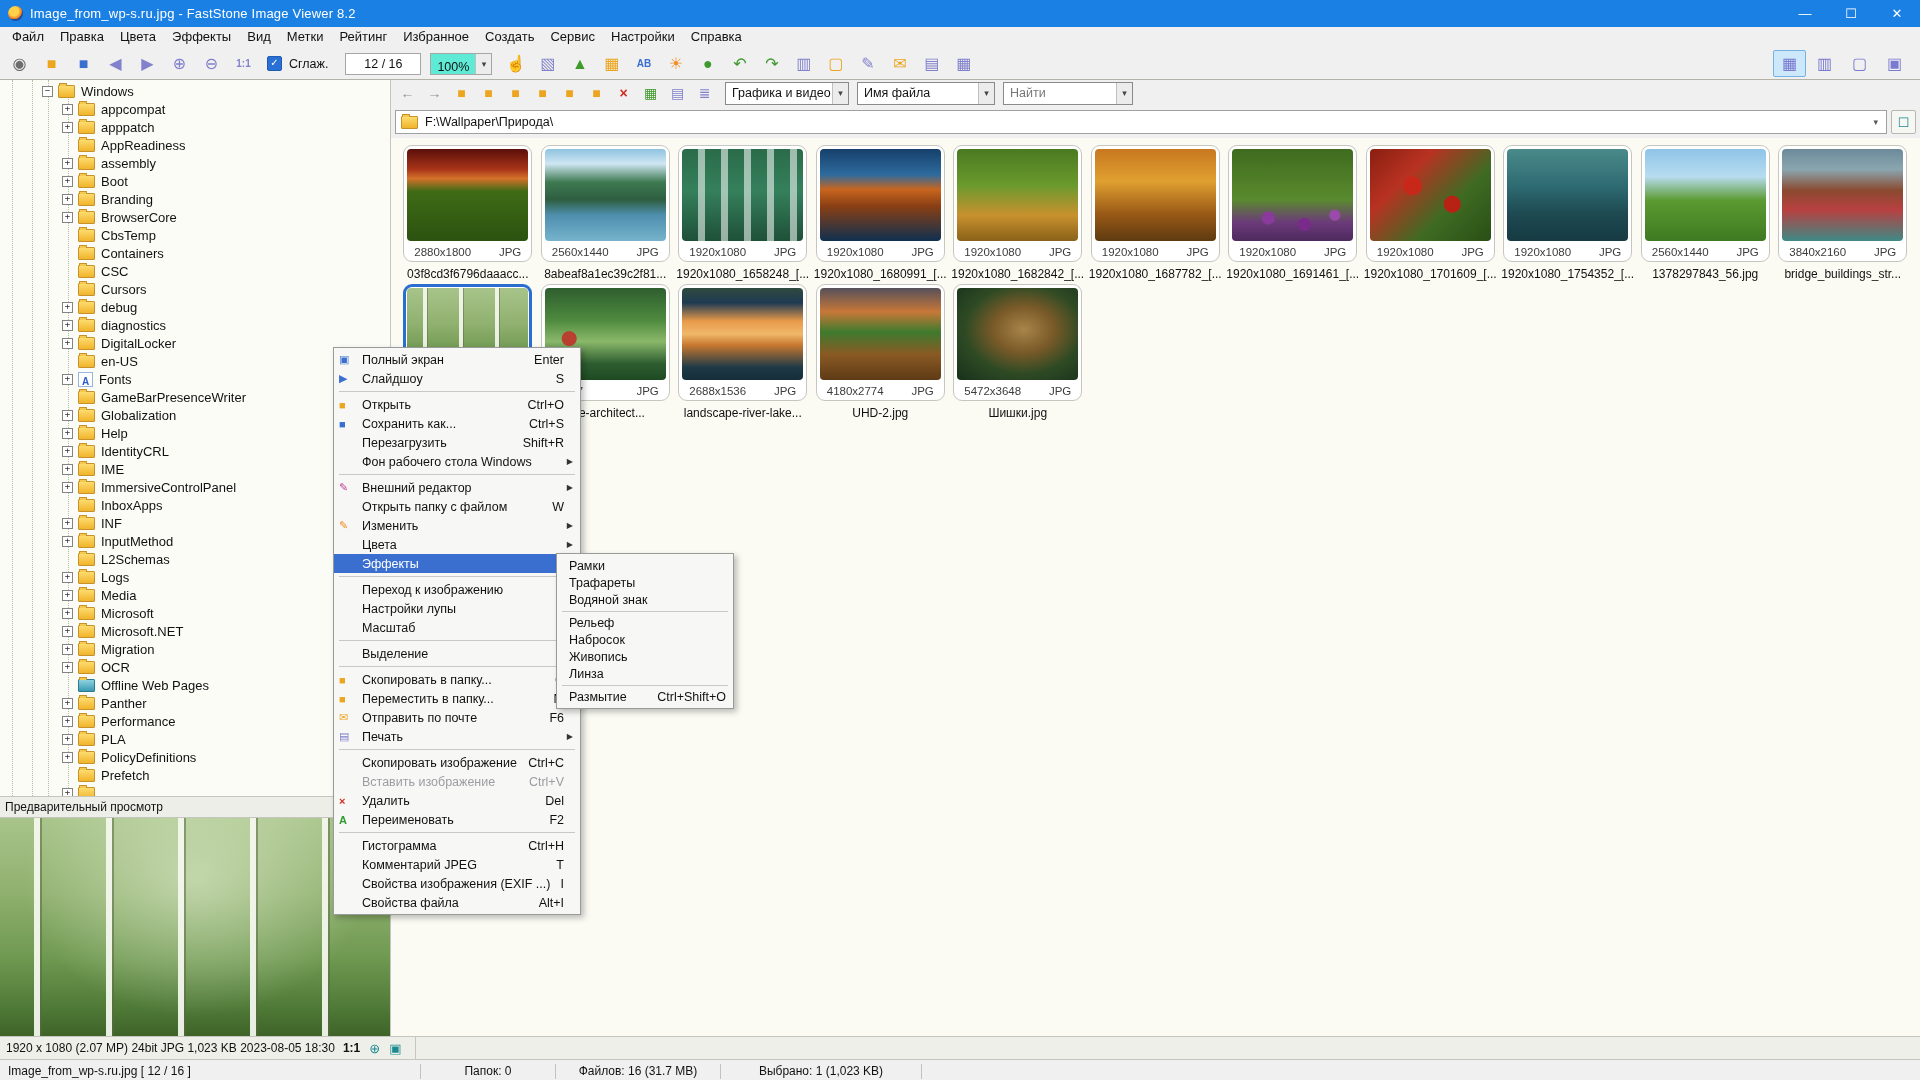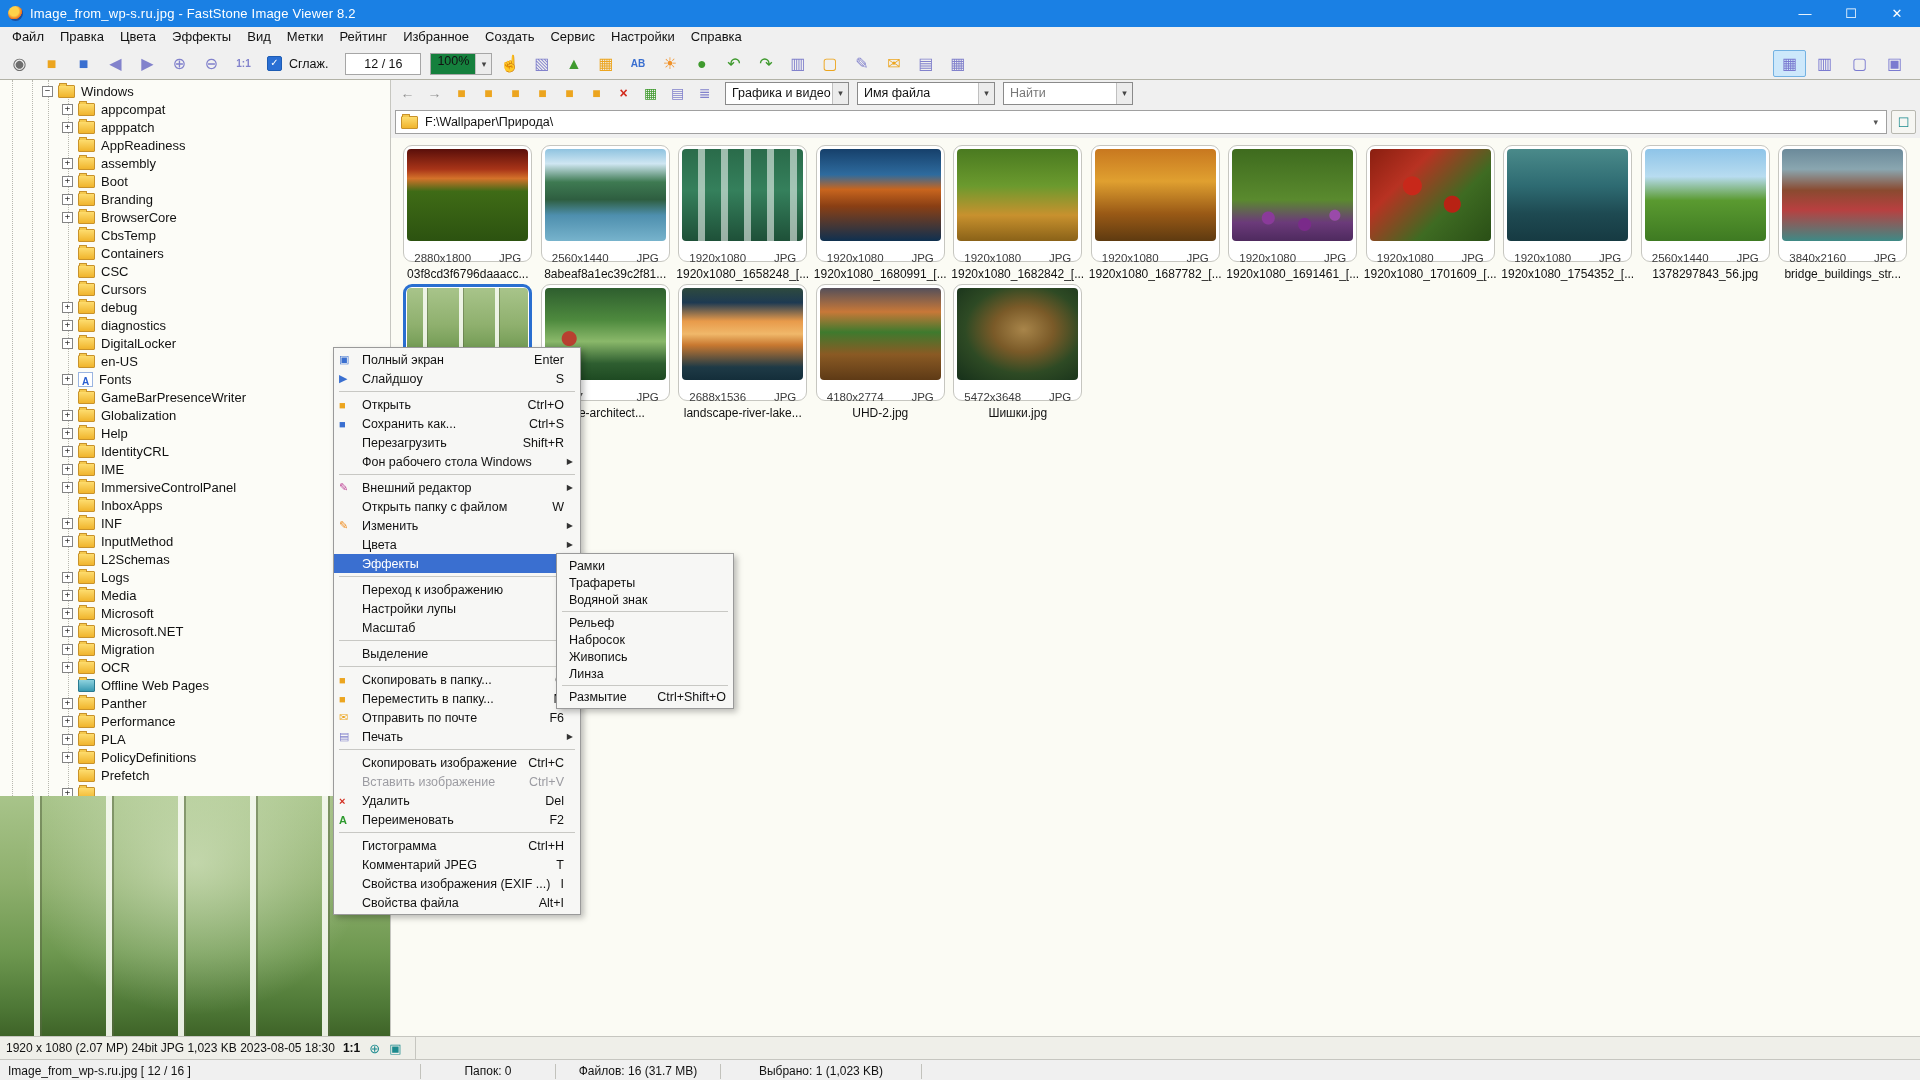--- a/index.html
+++ b/index.html
@@ -21,21 +21,21 @@
   .tb span{font-size:16px;line-height:1;}
   .g-gray{color:#6e6e6e}.g-gray2{color:#909090;font-weight:bold}.g-amber{color:#eca51f}
   .g-blue{color:#3a6fd0}.g-purple{color:#8282cc}.g-green{color:#3f9a2e}
   .g-orange{color:#f0922a}.g-red{color:#d22c1e;font-weight:bold}
   .small{font-size:10px !important;font-weight:bold;}
   .chk{width:13px;height:13px;background:#2a6fd4;border:1px solid #1d5cb4;border-radius:2px;
     color:#fff;font-size:10px;line-height:12px;text-align:center;margin:0 4px 0 6px;flex:none;}
   .chklbl{font-size:12.5px;margin-right:8px;}
   .posbox{width:74px;height:20px;background:#fff;border:1px solid #a6a6a6;display:flex;align-items:center;
     justify-content:center;font-size:12.5px;margin:0 6px;}
-  .zoombox{height:20px;background:#15803d;border:1px solid #a6a6a6;display:flex;align-items:flex-start;}
+  .zoombox{height:20px;background:#5eead4;border:1px solid #a6a6a6;display:flex;align-items:flex-end;margin-right:6px;}
   .zoombox .zv{width:44px;text-align:center;font-size:12.5px;}
   .ddb{width:15px;height:100%;background:#ececec;border-left:1px solid #c0c0c0;display:flex;
     align-items:center;justify-content:center;font-size:9px;color:#444;}
   .view-icons{margin-left:auto;display:flex;gap:2px;margin-right:4px;}
   .vicon{width:31px;height:25px;display:flex;align-items:center;justify-content:center;
     border:1px solid transparent;border-radius:2px;}
   .vicon span{font-size:16px;color:#7a7ad0;}
   .vicon.sel{background:#cde8fb;border-color:#74b2e2;}
   
   .content{display:flex;height:956px;}
@@ -79,21 +79,21 @@
   .addr-btn{width:23px;height:22px;margin-left:4px;display:flex;align-items:center;justify-content:center;
     border:1px solid #b8b8b0;border-radius:2px;background:#f6f6f2;}
   .addr-btn span{color:#1b8a8e;font-size:13px;}
   .thumbs{flex:1;background:#fbfbf4;padding:7px 0 0 8px;overflow:hidden;}
   .trowT{display:flex;}
   .trowT + .trowT{margin-top:3px;}
   .tcol{width:137.5px;flex:none;display:flex;flex-direction:column;align-items:center;}
   .cell{width:129px;height:117px;border:1px solid #c6c6c0;border-radius:9px;padding:3px;background:#fff;box-sizing:border-box;}
   .cell.selcell{border:3px solid #2a6fd0;padding:1px;}
   .timg{width:100%;height:92px;border-radius:4px;}
-  .tmeta{display:flex;justify-content:space-between;padding:11px 7px 0;font-size:11.5px;color:#3c3c3c;}
+  .tmeta{display:flex;justify-content:space-between;padding:5px 7px 0;font-size:11.5px;color:#3c3c3c;}
   .tname{margin-top:5px;font-size:12px;white-space:nowrap;overflow:hidden;max-width:135px;}
   
   .p1{background:linear-gradient(180deg,#5a0f0a 0%,#a83418 22%,#d4722a 32%,#3f6b16 46%,#2c5210 100%);}
   .p2{background:linear-gradient(180deg,#8fc3e0 0%,#cfe6f2 16%,#3e7a52 36%,#2e5e40 55%,#4e8fae 72%,#77b3cc 100%);}
   .p3{background:repeating-linear-gradient(90deg,transparent 0 16px,rgba(255,255,255,.55) 16px 23px),
       linear-gradient(180deg,#2a6b4a 0%,#35805c 45%,#1e5038 100%);}
   .p4{background:linear-gradient(180deg,#16406b 0%,#2e6b9e 28%,#c8651e 44%,#8a3f14 62%,#0f3050 100%);}
   .p5{background:linear-gradient(180deg,#4a7a20 0%,#6b9a2e 40%,#c8912e 72%,#8a6218 100%);}
   .p6{background:linear-gradient(180deg,#c87820 0%,#e0a030 35%,#9a5a16 70%,#5e3a10 100%);}
   .p7{background:radial-gradient(circle at 30% 75%,#8a3a9a 0 6px,transparent 7px),
@@ -546,20 +546,21 @@
               </div>
 
               <div class="trow r-child">
                 <span class="exp">+</span>
                 <span class="fld"></span>
                 <span></span>
               </div>
             </div>
         </div>
       </div>
+      <div class="pvheader">Предварительный просмотр</div>
       <div class="pvimg"></div>
     </div>
 
     <div class="rightcol">
       <div class="toolbar2">
         <span style="display:flex;gap:2px;">
 
             <span class="tb2">
               <span class="g-gray2">←</span>
             </span>

